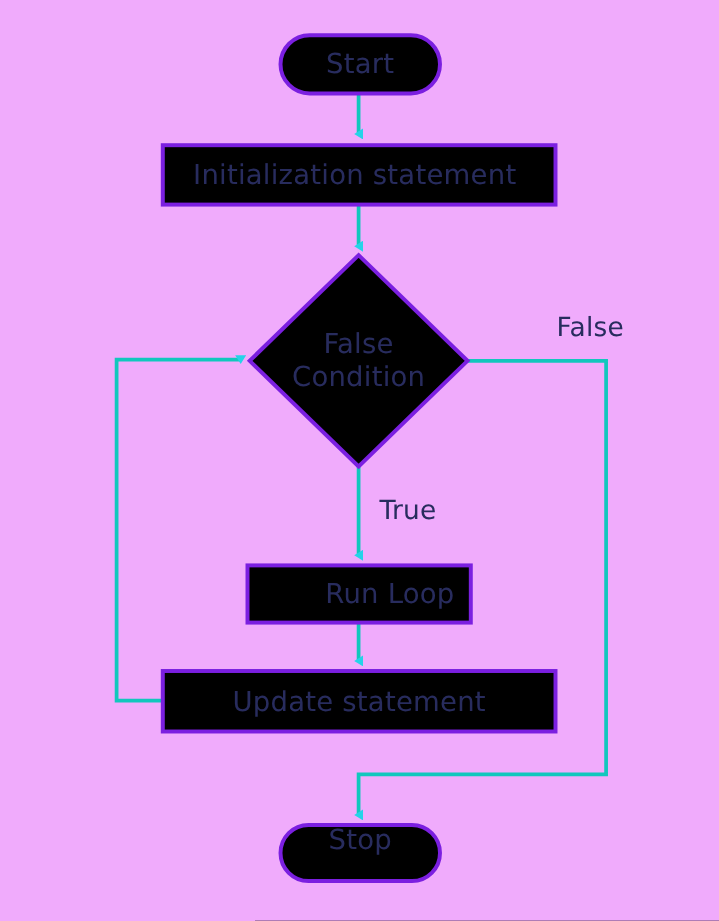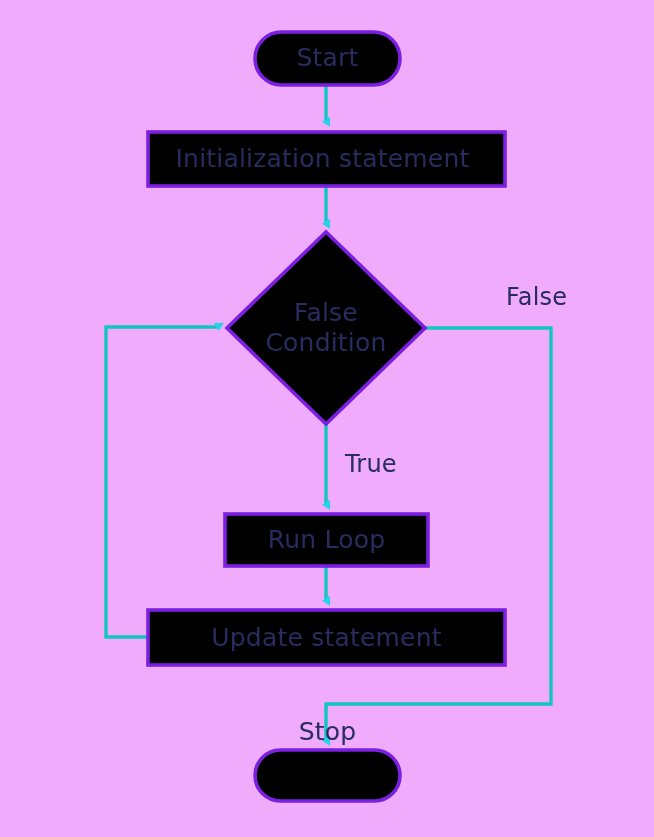--- a/index.html
+++ b/index.html
@@ -114,23 +114,23 @@
     </g>
   </svg>
 
   <div class="node-label" style="left:255px; top:32px; width:145px; height:53px;">Start</div>
 
   <div class="node-label" style="left:148px; top:132px; width:349px; height:54px;">Initialization statement</div>
 
   <div class="node-label" style="left:227px; top:282px; width:198px; height:92px;">False
 Condition</div>
 
-  <div class="node-label" style="left:225px; top:514px; width:203px; height:52px;">Run Loop</div>
+  <div class="node-label" style="left:225px; top:514px; width:203px; height:52px;padding-left:28px;">Run Loop</div>
 
   <div class="node-label" style="left:148px; top:610px; width:357px; height:57px;">Update statement</div>
 
-  <div class="node-label" style="left:255px; top:714px; width:145px; height:36px;">Stop</div>
+  <div class="node-label" style="left:255px; top:746px; width:145px; height:36px;">Stop</div>
 
   <div class="edge-label" style="left:345px; top:450px;">True</div>
 
   <div class="edge-label" style="left:506px; top:283px;">False</div>
 
 </div>
 
 </body></html>

